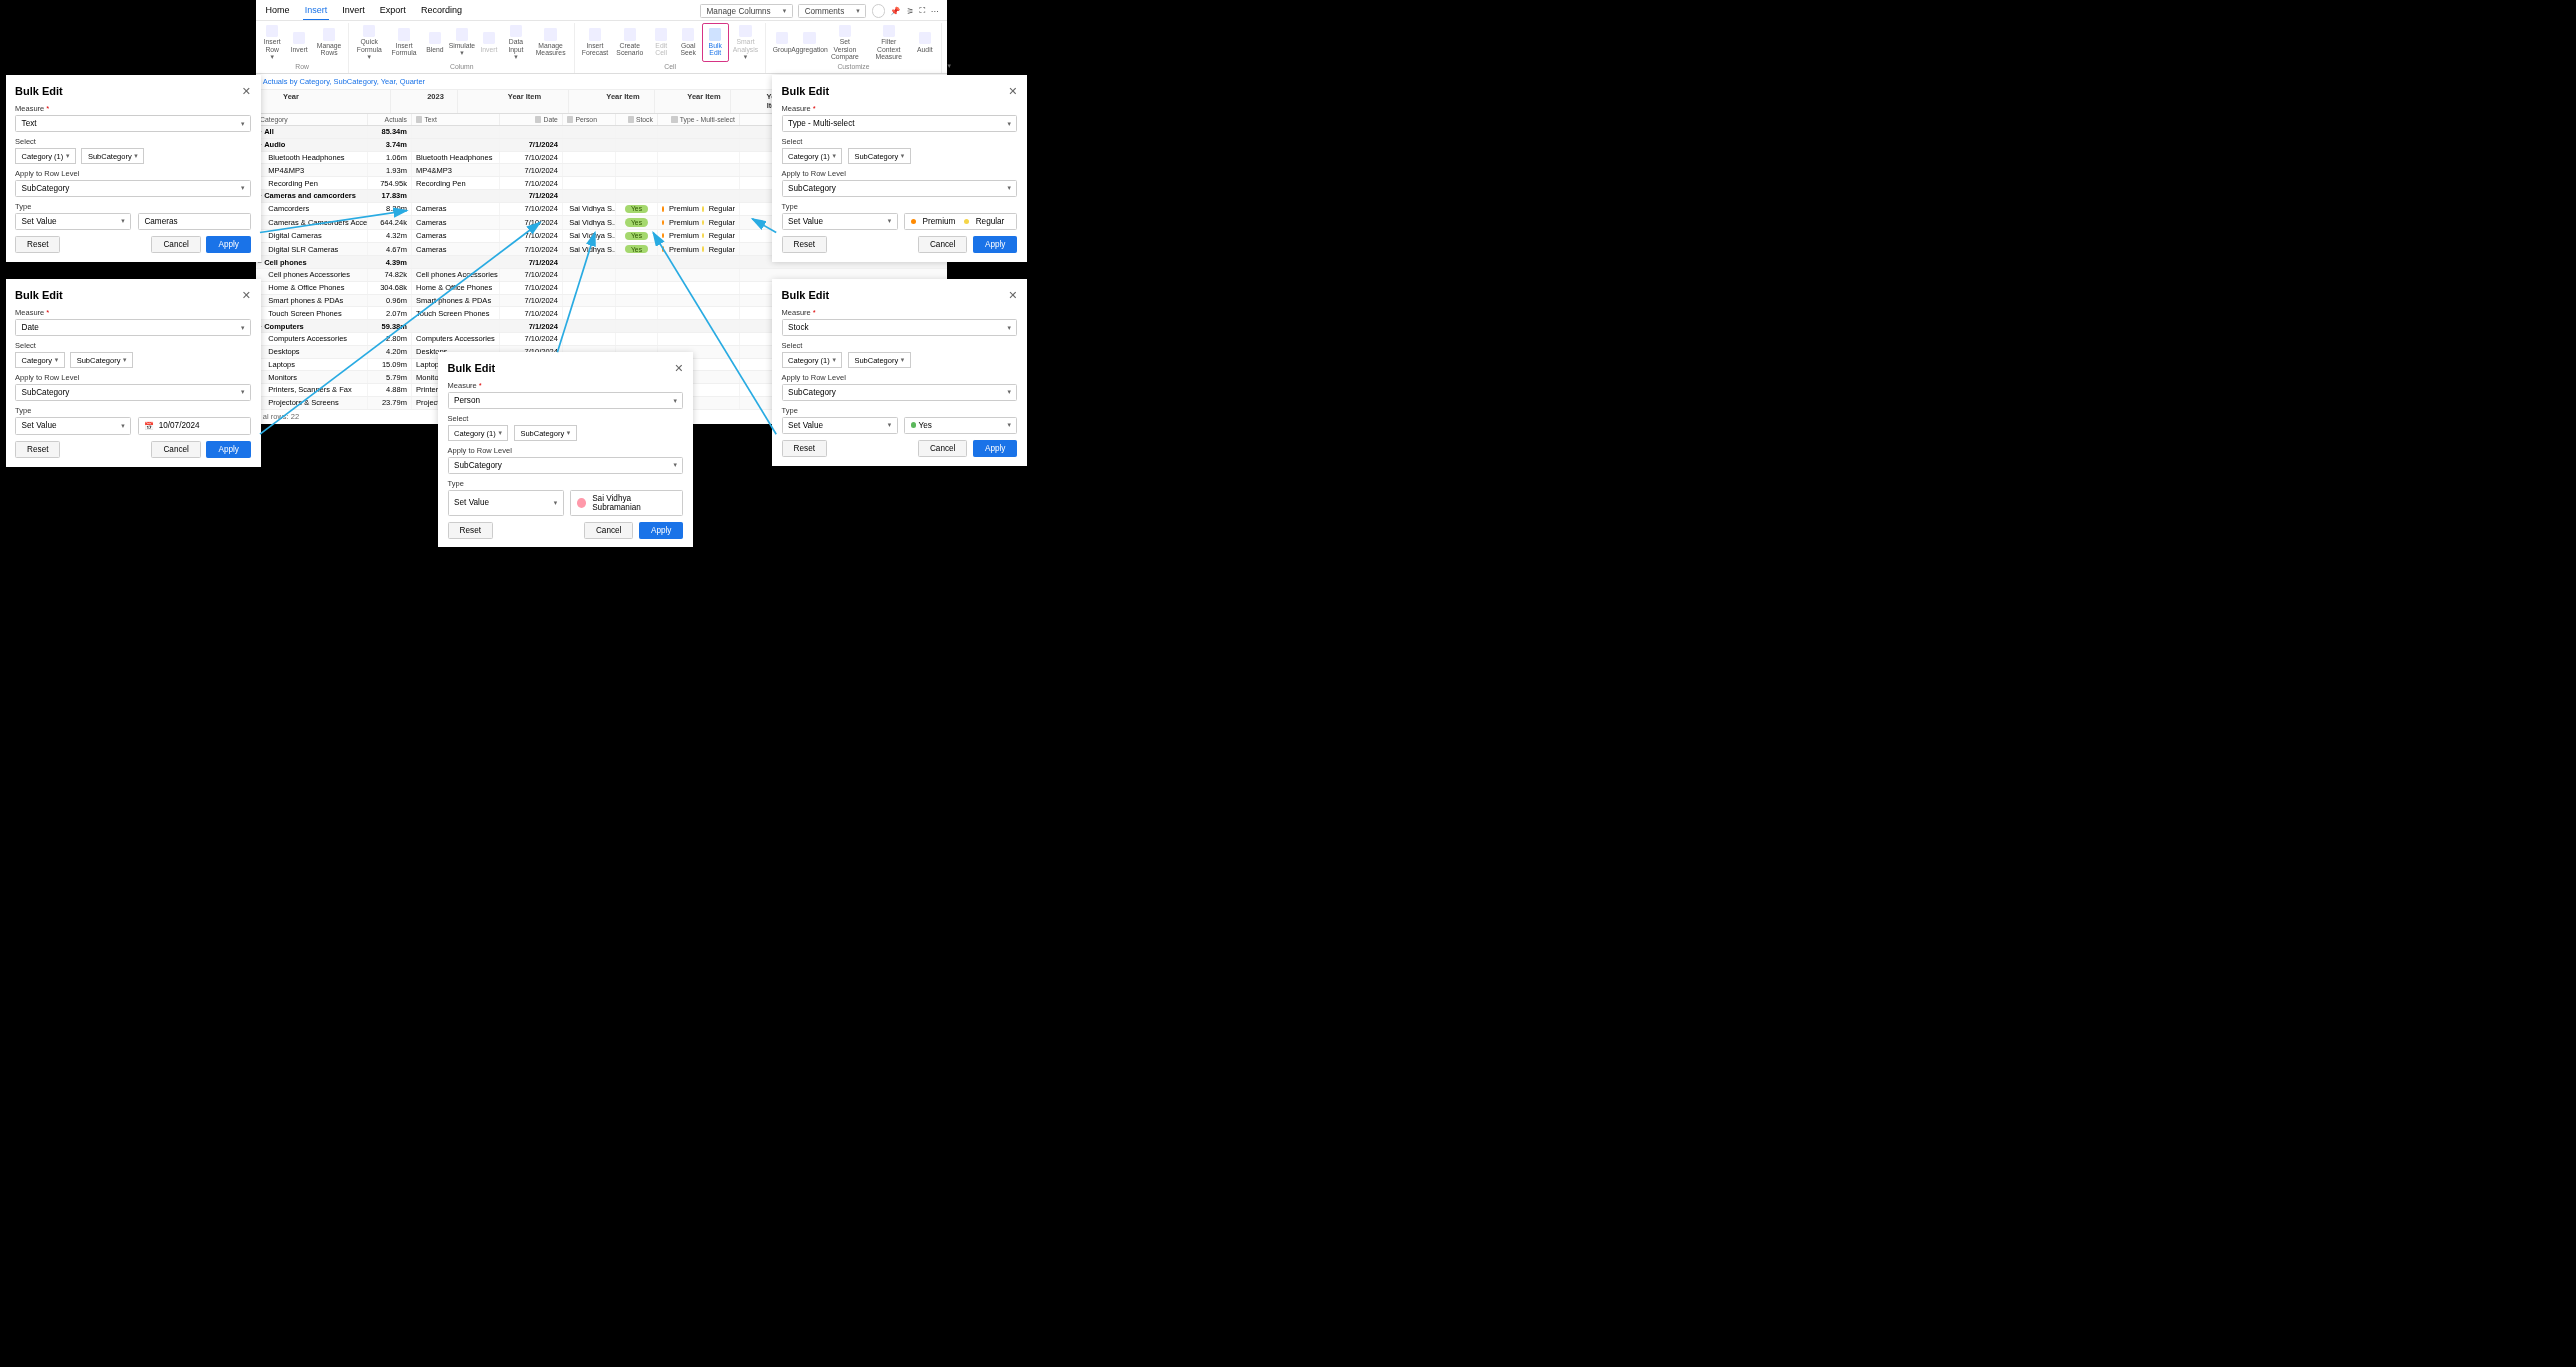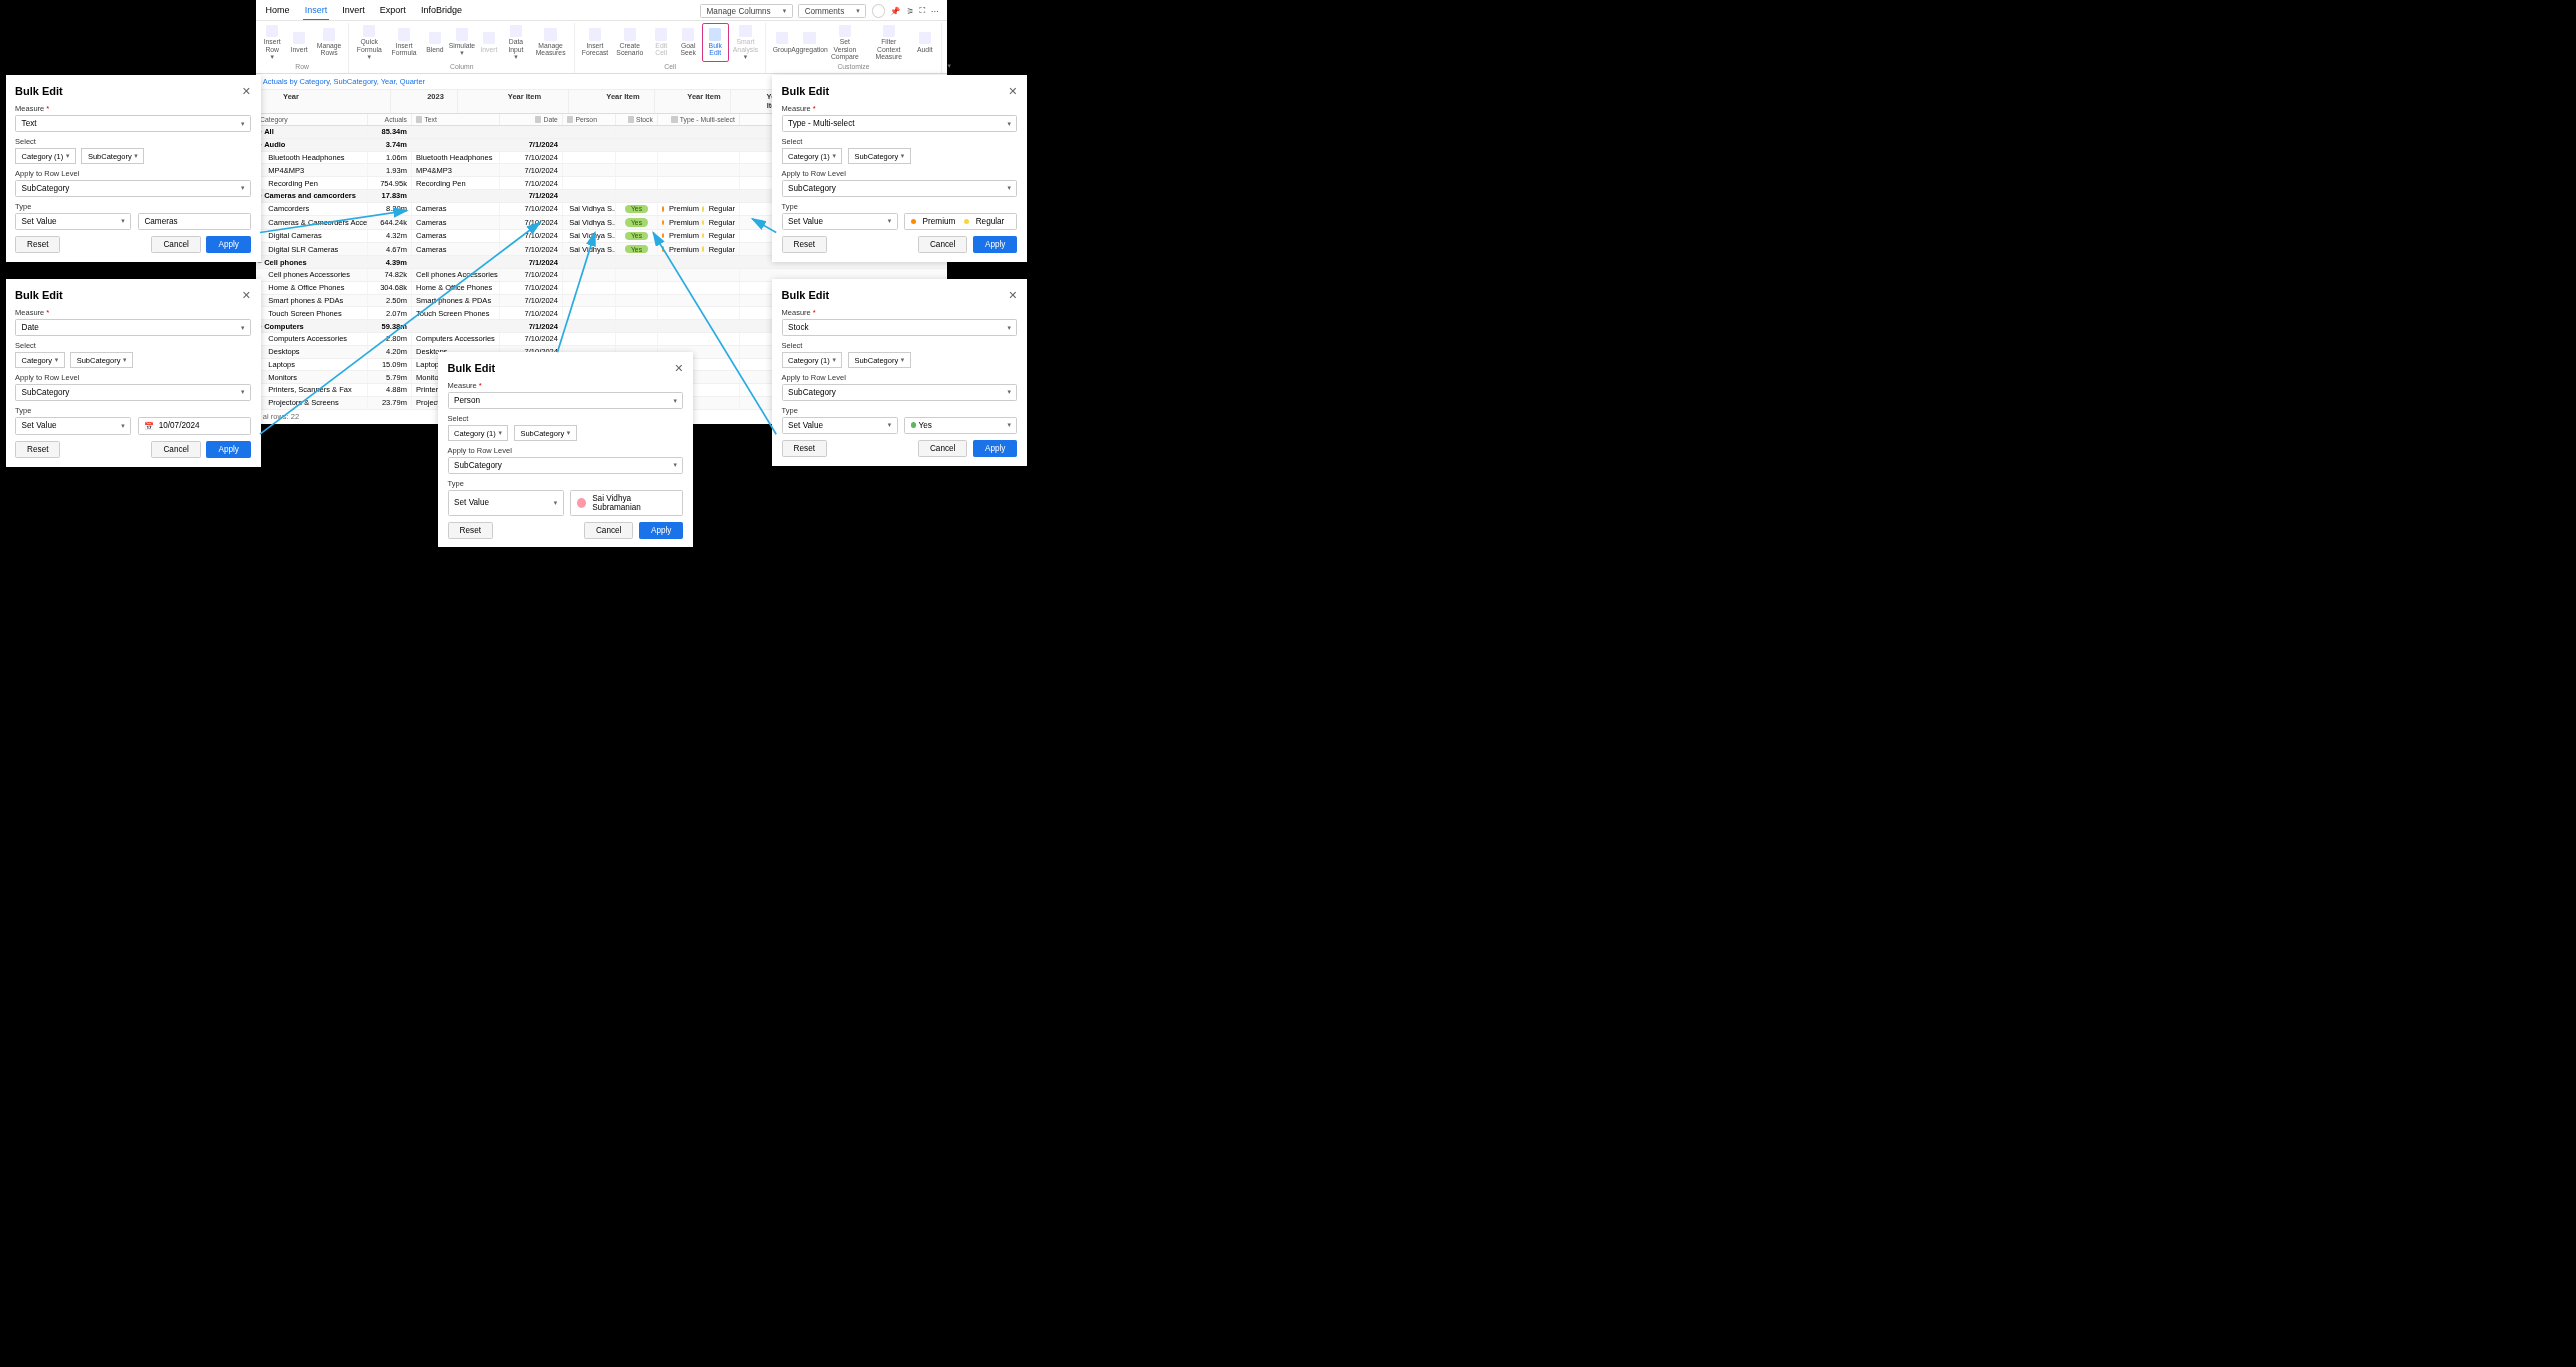--- a/index.html
+++ b/index.html
@@ -73,21 +73,21 @@
 </style>
 </head>
 <body>
 
 <div class="app">
   <div class="tabs">
     <div class="tab">Home</div>
     <div class="tab active">Insert</div>
     <div class="tab">Invert</div>
     <div class="tab">Export</div>
-    <div class="tab">InfoBridge</div>
+    <div class="tab">Recording</div>
     <div class="tabs-right">
       <div class="dd">
           <span>Manage Columns</span>
           <span class="chev">▾</span>
         </div>
       <div class="dd">
           <span>Comments</span>
           <span class="chev">▾</span>
         </div>
       <span style="width:13.7px;height:13.7px;border:0.7px solid #ccc;border-radius:50%;display:inline-block;"></span>
@@ -370,21 +370,21 @@
           <div class="td col-cat" style="padding-left:12.3px">Home &amp; Office Phones</div>
           <div class="td col-act num">304.68k</div>
           <div class="td col-text">Home &amp; Office Phones</div>
           <div class="td col-date num">7/10/2024</div>
           <div class="td col-person"></div>
           <div class="td col-stock" style="justify-content:center"></div>
           <div class="td col-type" style="justify-content:flex-end;gap:2.7px;"></div>
         </div>
         <div class="row">
           <div class="td col-cat" style="padding-left:12.3px">Smart phones &amp; PDAs</div>
-          <div class="td col-act num">2.50m</div>
+          <div class="td col-act num">0.96m</div>
           <div class="td col-text">Smart phones &amp; PDAs</div>
           <div class="td col-date num">7/10/2024</div>
           <div class="td col-person"></div>
           <div class="td col-stock" style="justify-content:center"></div>
           <div class="td col-type" style="justify-content:flex-end;gap:2.7px;"></div>
         </div>
         <div class="row">
           <div class="td col-cat" style="padding-left:12.3px">Touch Screen Phones</div>
           <div class="td col-act num">2.07m</div>
           <div class="td col-text">Touch Screen Phones</div>

